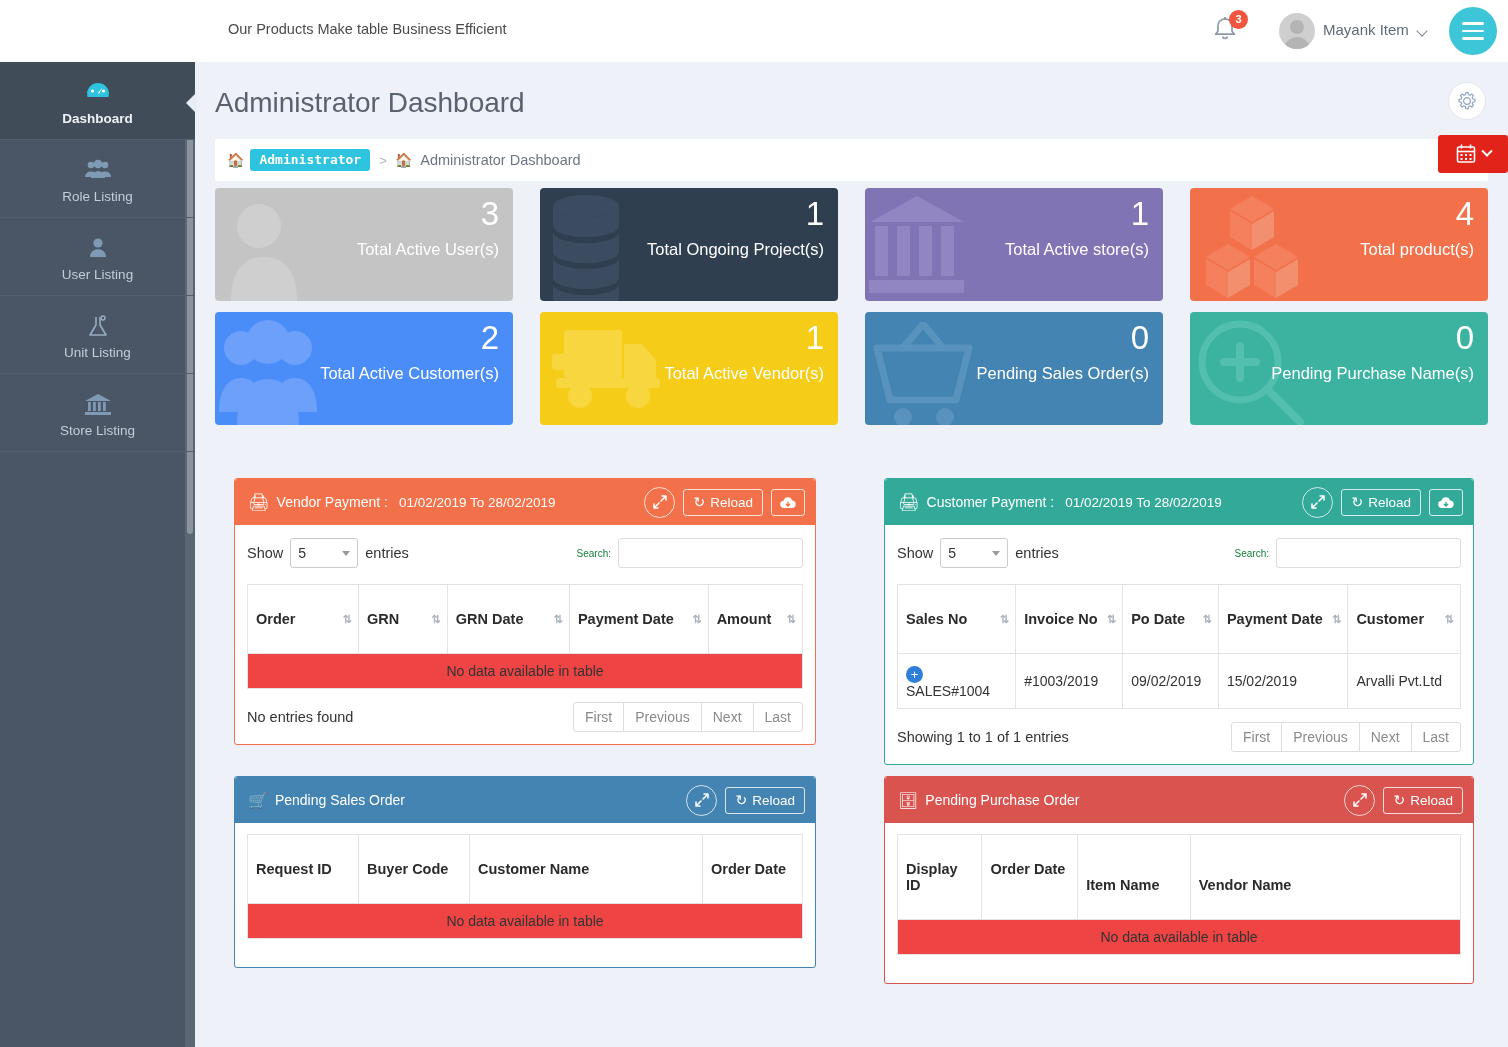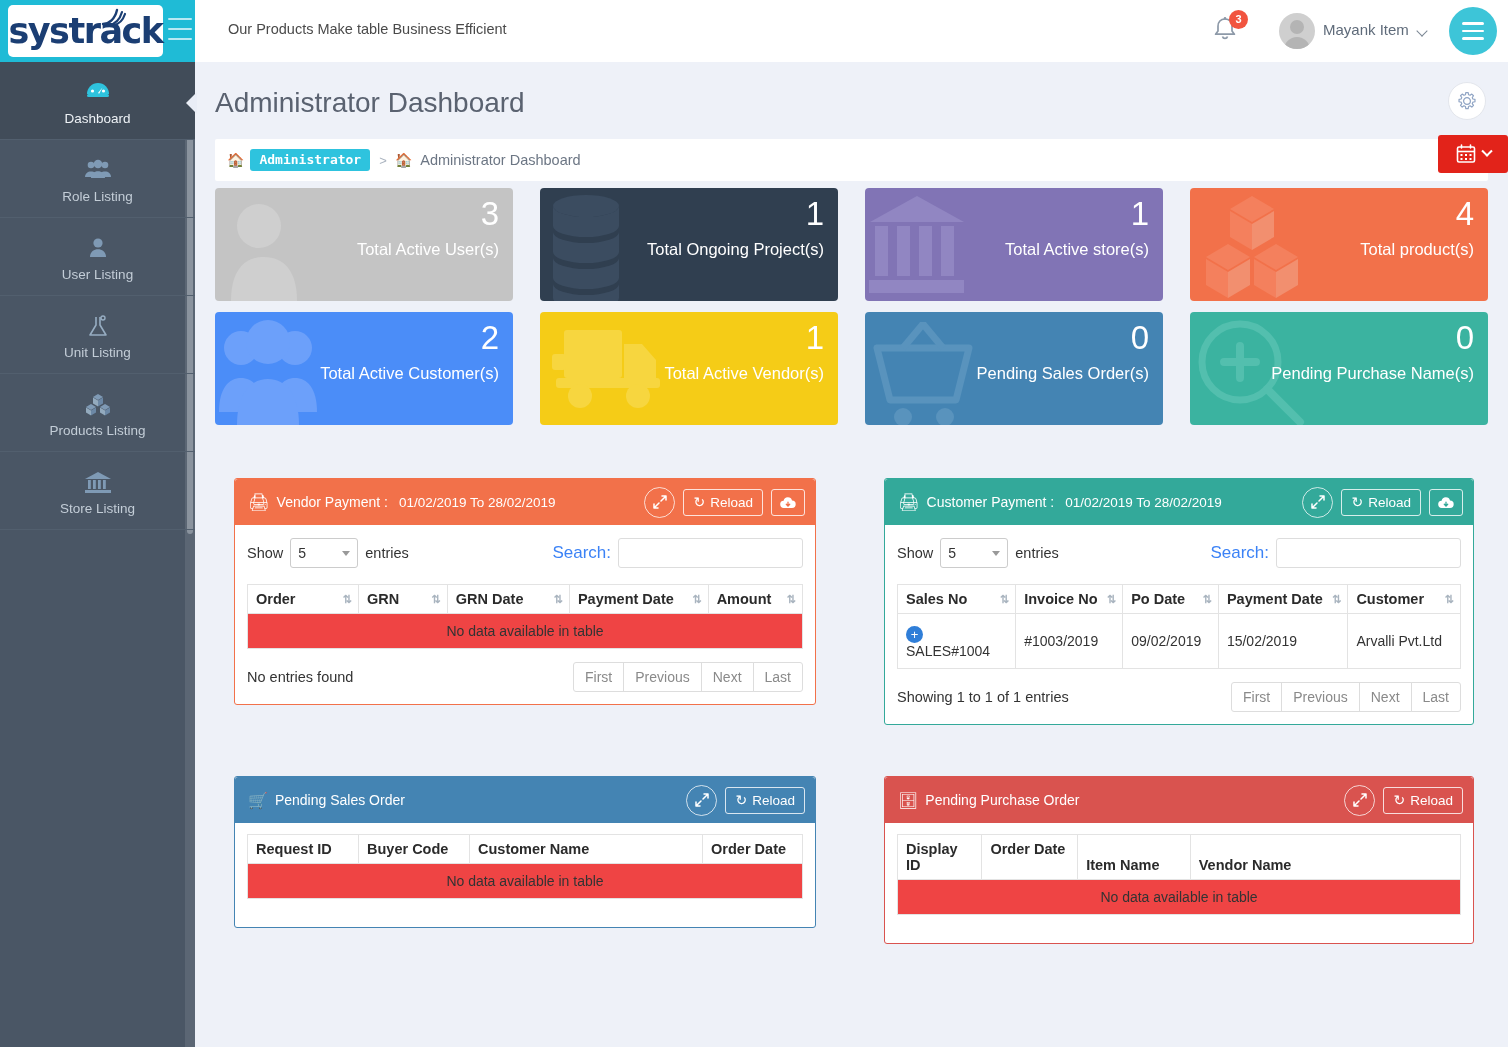--- a/index.html
+++ b/index.html
@@ -80,21 +80,21 @@
     background: #4a5665; overflow: hidden;
   }
   .side-item {
     position: relative; height: 78px; border-bottom: 1px solid #525f6e;
     display: flex; flex-direction: column; align-items: center; justify-content: center;
     cursor: pointer; color: #c3cdd7;
   }
   .side-item.active { background: #414c59; color: #e9eef3; }
   .side-icon { height: 30px; display: flex; align-items: flex-end; justify-content: center; }
   .side-label { font-size: 13.5px; margin-top: 6px; }
-  .side-item.active .side-label { color: #eef2f6; }
+  .side-item.active .side-label { color: #eef2f6; font-weight: bold; }
   #side-scrollbar {
     position: absolute; right: 2px; top: 2px; width: 6px; height: 470px;
     background: #8a939e; border-radius: 3px;
   }
   #side-track {
     position: absolute; right: 0; top: 0; width: 10px; height: 985px; background: #5b6674;
   }
   #collapse-arrow {
     position: absolute; left: 186px; top: 92px; width: 0; height: 0;
     border-top: 11px solid transparent; border-bottom: 11px solid transparent;
@@ -182,32 +182,32 @@
     background: #fff; font-size: 14px; color: #333; padding-left: 7px;
     font-family: "Liberation Sans", sans-serif; cursor: pointer;
     -webkit-appearance: none; appearance: none;
   }
   .sel-wrap { position: relative; display: inline-block; }
   .sel-caret {
     position: absolute; right: 15px; top: 13px; width: 0; height: 0;
     border-left: 4px solid transparent; border-right: 4px solid transparent;
     border-top: 5px solid #999; pointer-events: none;
   }
-  .search-lbl { font-size: 17px; color: #3b82f6; margin-right: 7px; }
+  .search-lbl { font-size: 10px; color: #15803d; margin-right: 7px; }
   .search-grp { position: absolute; display: flex; align-items: center; }
   .search-input {
     width: 185px; height: 30px; border: 1px solid #ddd; border-radius: 3px;
     background: #fff; font-size: 14px; padding: 0 7px;
     font-family: "Liberation Sans", sans-serif;
   }
 
   table.dt { width: 100%; border-collapse: collapse; }
   table.dt th {
     border: 1px solid #e3e3e3; font-size: 14.5px; color: #2b2b2b; font-weight: bold;
-    text-align: left; padding: 6px 8px; vertical-align: middle; position: relative;
+    text-align: left; padding: 26px 8px; vertical-align: middle; position: relative;
     background: #fff;
   }
   table.dt td {
     border: 1px solid #e3e3e3; font-size: 14px; color: #333; padding: 9px 8px;
   }
   td.empty-cell { text-align: center; color: #414b56; background: #ef4444; font-size: 14.5px; padding: 11px 8px; }
   .sort-ico {
     position: absolute; right: 7px; top: 50%; transform: translateY(-50%);
     color: #a9b4bf; font-size: 11px; letter-spacing: -1px;
   }
@@ -225,36 +225,20 @@
     font-size: 14px; padding: 0 11px; margin-left: -1px; cursor: pointer;
     font-family: "Liberation Sans", sans-serif;
   }
   .pager button:first-child { border-radius: 3px 0 0 3px; margin-left: 0; }
   .pager button:last-child { border-radius: 0 3px 3px 0; }
 </style>
 </head>
 <body>
 
 <div id="topbar">
-  <div id="logo-block">
-    <div id="logo-box">
-      <svg id="logo-wifi" width="26" height="20" viewBox="0 0 26 20">
-        <path d="M2 17 C8 17 14 12 16 3" stroke="#1b3e73" stroke-width="2.4" fill="none" stroke-linecap="round"></path>
-        <path d="M4 18 C11 18 17 13 20 4" stroke="#1b3e73" stroke-width="2.2" fill="none" stroke-linecap="round" opacity="0"></path>
-        <path d="M8 18 C14 17 19 12 21 5" stroke="#1b3e73" stroke-width="2.2" fill="none" stroke-linecap="round"></path>
-        <path d="M13 18 C18 17 22 13 24 7" stroke="#1b3e73" stroke-width="2.2" fill="none" stroke-linecap="round"></path>
-      </svg>
-      <span id="logo-text">systrack</span>
-    </div>
-    <div id="sidebar-hamburger">
-      <i></i>
-        <i></i>
-        <i></i>
-    </div>
-  </div>
 
   <div id="tagline">Our Products Make table Business Efficient</div>
 
   <div id="bell-wrap">
     <svg width="26" height="28" viewBox="0 0 26 28">
       <path d="M13 4 C8.6 4 6 7 6 11.2 V16 L3.6 19.2 H22.4 L20 16 V11.2 C20 7 17.4 4 13 4 Z" fill="none" stroke="#8d99a8" stroke-width="1.7" stroke-linejoin="round"></path>
       <path d="M10.5 21.5 a2.6 2.6 0 0 0 5 0" fill="none" stroke="#8d99a8" stroke-width="1.7"></path>
       <circle cx="13" cy="3.4" r="1.3" fill="#8d99a8"></circle>
     </svg>
     <div id="bell-badge">3</div>
@@ -317,36 +301,20 @@
   <div class="side-item">
     <span class="side-icon">
       <svg width="30" height="26" viewBox="0 0 30 26">
         <path d="M13 4 v8 L7 22 h16 L17 12 V4" fill="none" stroke="#97adc2" stroke-width="1.6" stroke-linejoin="round"></path>
         <circle cx="20" cy="5" r="2" fill="none" stroke="#97adc2" stroke-width="1.4"></circle>
       </svg>
     </span>
     <span class="side-label">Unit Listing</span>
   </div>
 
-  <div class="side-item">
-    <span class="side-icon">
-      <svg width="30" height="26" viewBox="0 0 30 26">
-        <path d="M15 3 l5 3 -5 3 -5-3 z" fill="#7f9ab5"></path>
-        <path d="M10 6.5 l5 3 v6 l-5-3 z" fill="#93aabe"></path>
-        <path d="M20 6.5 l-5 3 v6 l5-3 z" fill="#6c88a6"></path>
-        <path d="M8 13 l5 3 -5 3 -5-3 z" fill="#7f9ab5"></path>
-        <path d="M3 16.5 l5 3 v5 l-5-3 z" fill="#93aabe"></path>
-        <path d="M13 16.5 l-5 3 v5 l5-3 z" fill="#6c88a6"></path>
-        <path d="M22 13 l5 3 -5 3 -5-3 z" fill="#7f9ab5"></path>
-        <path d="M17 16.5 l5 3 v5 l-5-3 z" fill="#93aabe"></path>
-        <path d="M27 16.5 l-5 3 v5 l5-3 z" fill="#6c88a6"></path>
-      </svg>
-    </span>
-    <span class="side-label">Products Listing</span>
-  </div>
 
   <div class="side-item">
     <span class="side-icon">
       <svg width="30" height="26" viewBox="0 0 30 26">
         <path d="M15 3 L28 10 H2 z" fill="#7f9ab5"></path>
         <rect x="5" y="11" width="2.8" height="9" fill="#7f9ab5"></rect>
         <rect x="10" y="11" width="2.8" height="9" fill="#7f9ab5"></rect>
         <rect x="15" y="11" width="2.8" height="9" fill="#7f9ab5"></rect>
         <rect x="20" y="11" width="2.8" height="9" fill="#7f9ab5"></rect>
         <rect x="2" y="21" width="26" height="3" fill="#7f9ab5"></rect>

